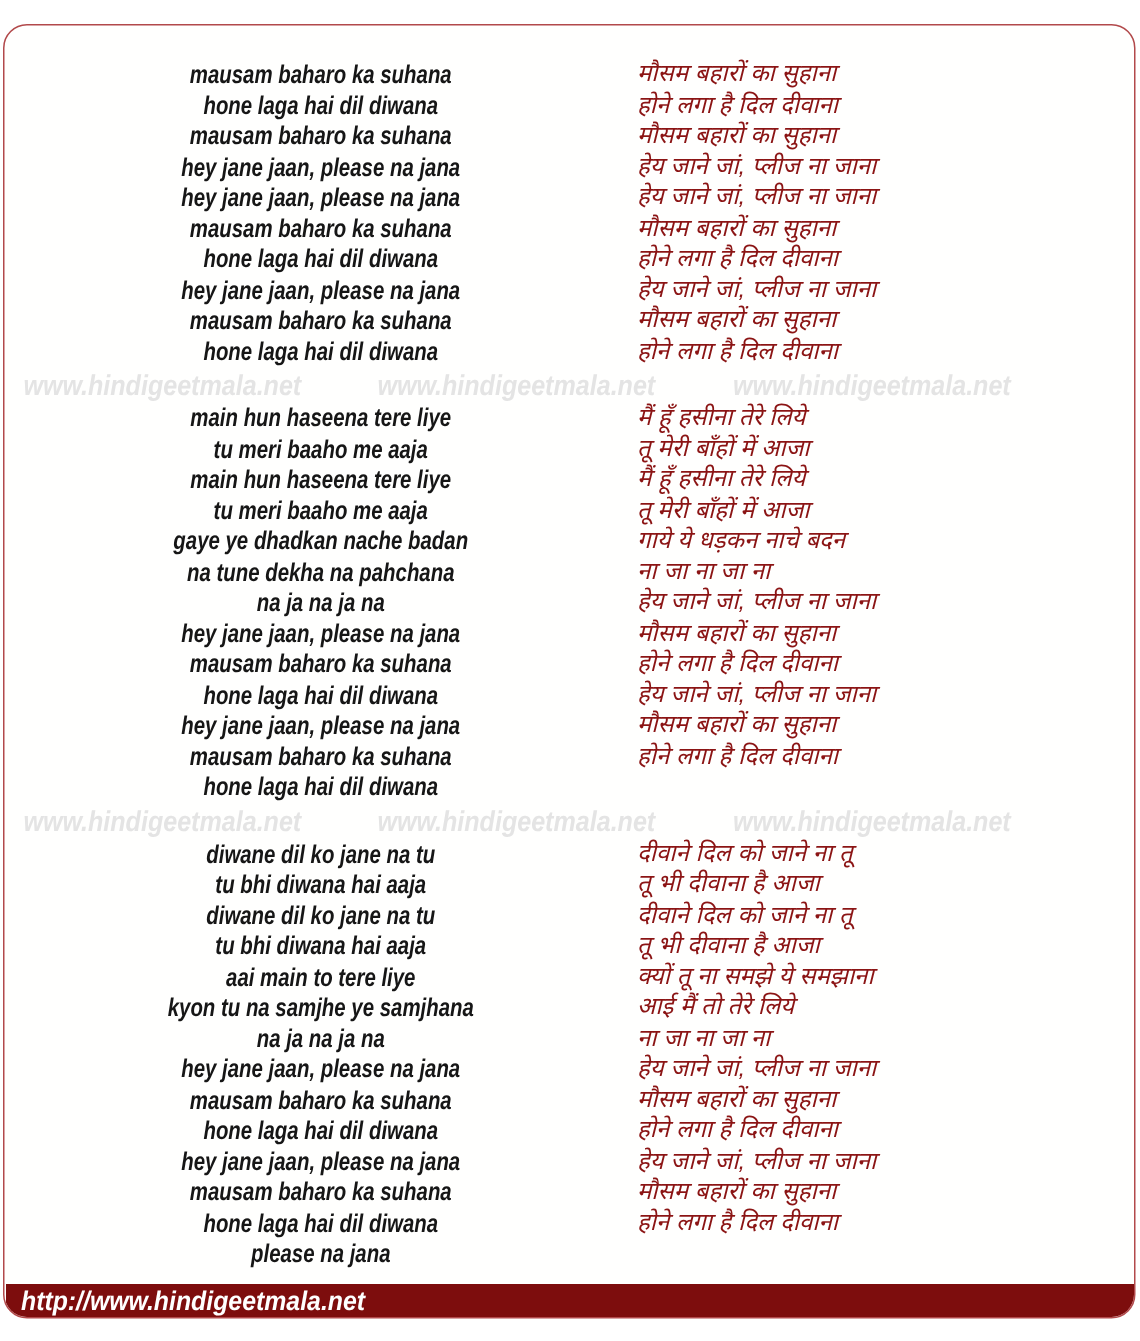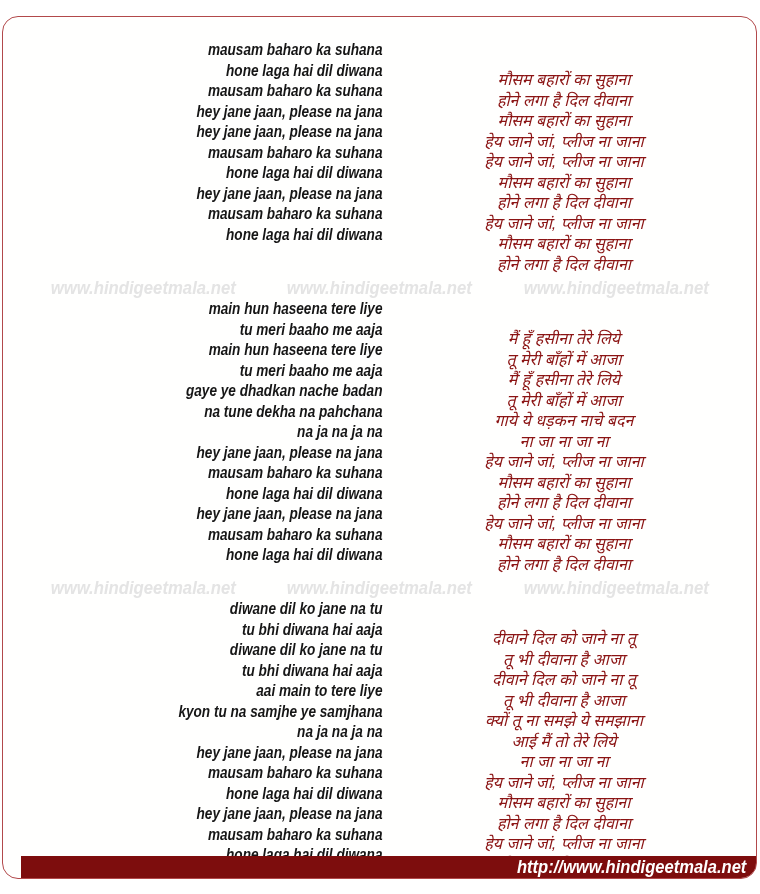--- a/index.html
+++ b/index.html
@@ -16,61 +16,60 @@
     background:#fffffe;
     border:1px solid var(--border,#b2494b);
     border-radius:16px;
     overflow:hidden;
   }
   .content{padding-top:23px;}
   .stanza-row{display:flex;}
   .col{line-height:20.5px;}
   .col.latin{
     width:56%;
-    text-align:right;
+    text-align:center;
     color:var(--latin-text,#161616);
     font-style:italic;
     font-weight:600;
     font-size:17px;
   }
   .col.latin .lline{
     transform:scaleX(0.80);
     white-space:nowrap;
   }
   .col.hindi{
     width:37%;
-    text-align:center;
+    text-align:left;
     color:var(--hindi-text,#8b1414);
     font-style:italic;
     font-weight:500;
     font-size:16px;
-    margin-top:30px;
   }
   .col.hindi .hline{white-space:nowrap;}
   .watermark-row{
     display:flex;
-    justify-content:center;
+    justify-content:flex-start;
     align-items:center;
     gap:26px;
     height:22px;
     margin:2px 0 0 0;
     color:var(--watermark,#e4e4e4);
     font-weight:bold;
     font-style:italic;
     font-size:19px;
   }
   .watermark-row span{
     transform:scaleX(0.88);
     white-space:nowrap;
   }
   .footer-bar{
-    position:absolute;left:18px;right:0;bottom:0;
+    position:absolute;left:1px;right:0;bottom:0;
     height:22px;
     background:var(--footer-bg,#7d0d0d);
-    display:flex;align-items:center;justify-content:flex-end;
+    display:flex;align-items:center;justify-content:flex-start;
   }
   .footer-bar .url{
     color:#ffffff;
     font-weight:bold;
     font-style:italic;
     font-size:18px;
     transform:scaleX(0.92);
     white-space:nowrap;
   }
 </style>

